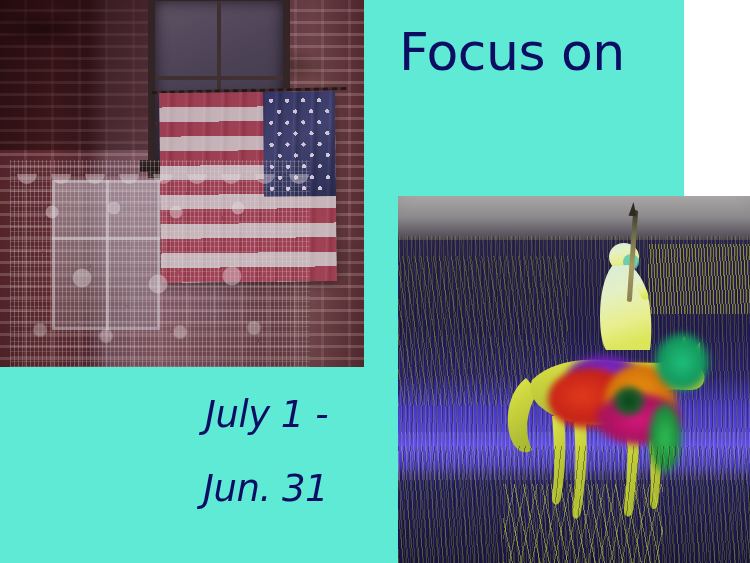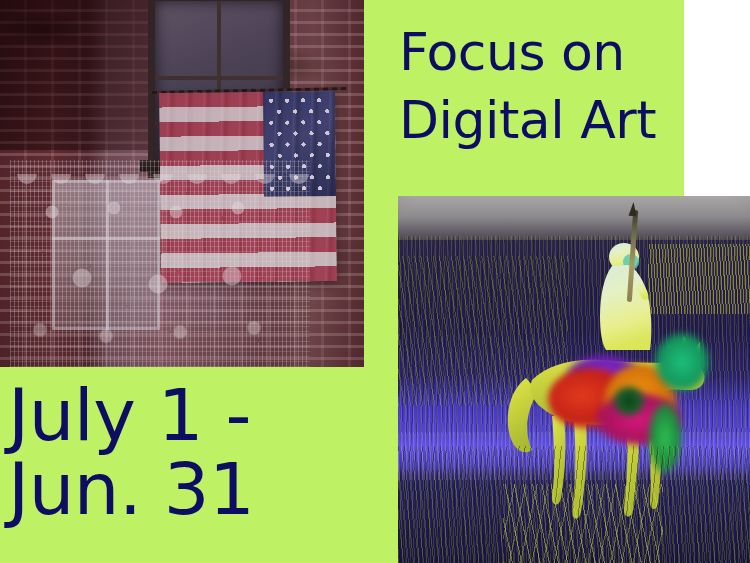--- a/index.html
+++ b/index.html
@@ -13,21 +13,21 @@
     position: relative;
     overflow: hidden;
     font-family: "DejaVu Sans", sans-serif;
   }
 
   #slide {
     position: absolute;
     left: 0; top: 0;
     width: 684px;
     height: 563px;
-    background: #bef264;
+    background: #5eead4;
   }
 
   
   #photo-left {
     position: absolute;
     left: 0px;
     top: 0px;
     width: 364px;
     height: 367px;
     overflow: hidden;
@@ -382,28 +382,29 @@
     line-height: 68px;
     font-weight: normal;
     letter-spacing: -0.5px;
     white-space: nowrap;
   }
   .dateline {
     position: absolute;
     left: 8px;
     top: 378px;
     width: 320px;
-    text-align: left;
+    text-align: right;
     color: #0d0d63;
     font-family: "DejaVu Sans", sans-serif;
-    font-size: 72px;
+    font-size: 37px;
     line-height: 74px;
     font-weight: normal;
     letter-spacing: -0.5px;
     white-space: nowrap;
+    font-style: italic;
   }
 </style>
 </head>
 <body>
 
 <div id="slide">
 
   <div id="photo-left">
     <div class="pl-layer brick-base"></div>
     <div class="pl-layer brick-rows"></div>
@@ -517,21 +518,20 @@
     <div class="lance"></div>
     <div class="lance-tip"></div>
 
     <div class="pr-layer fg-grass"></div>
     <div class="pr-layer fg-grass-sprig"></div>
     <div class="pr-layer right-vignette"></div>
   </div>
 
   <div class="headline">
     <div>Focus on</div>
-    <div>Digital Art</div>
   </div>
 
   <div class="dateline">
     <div>July 1 -</div>
     <div>Jun. 31</div>
   </div>
 
 </div>
 
 </body></html>

